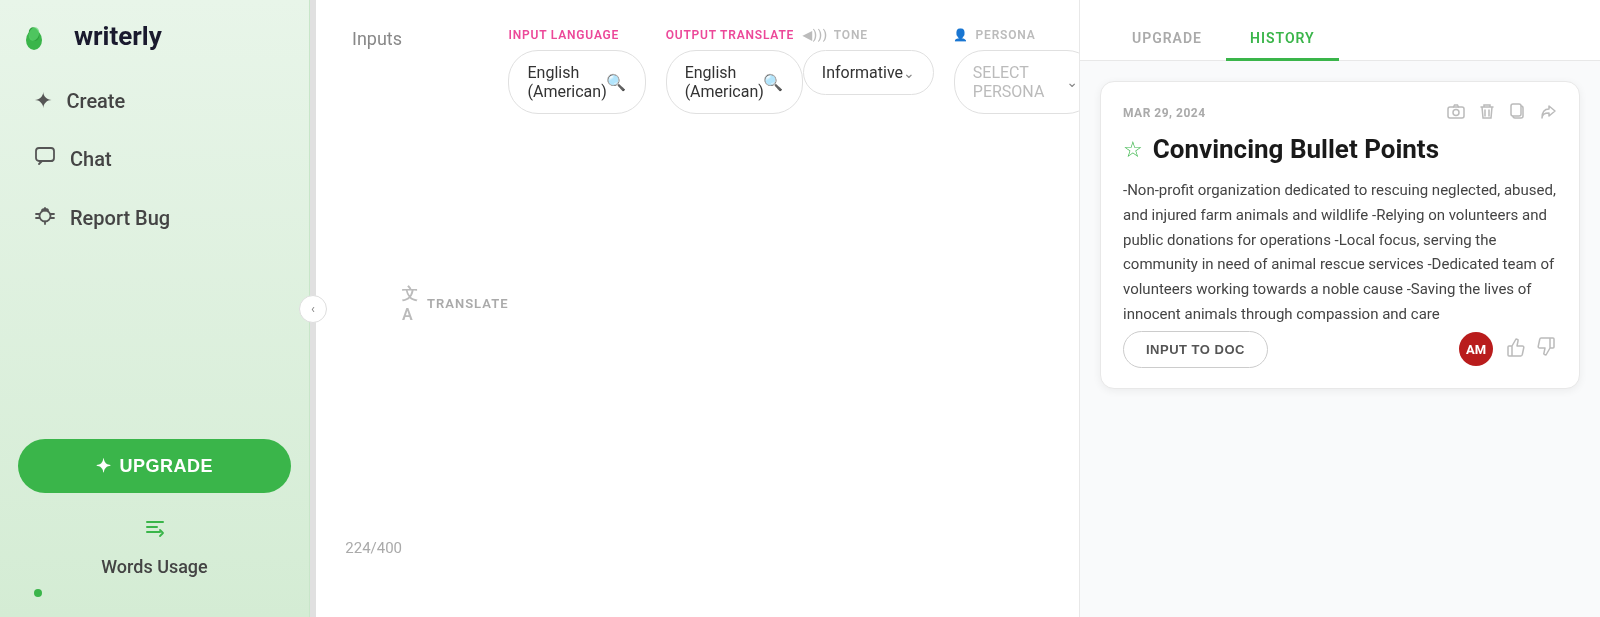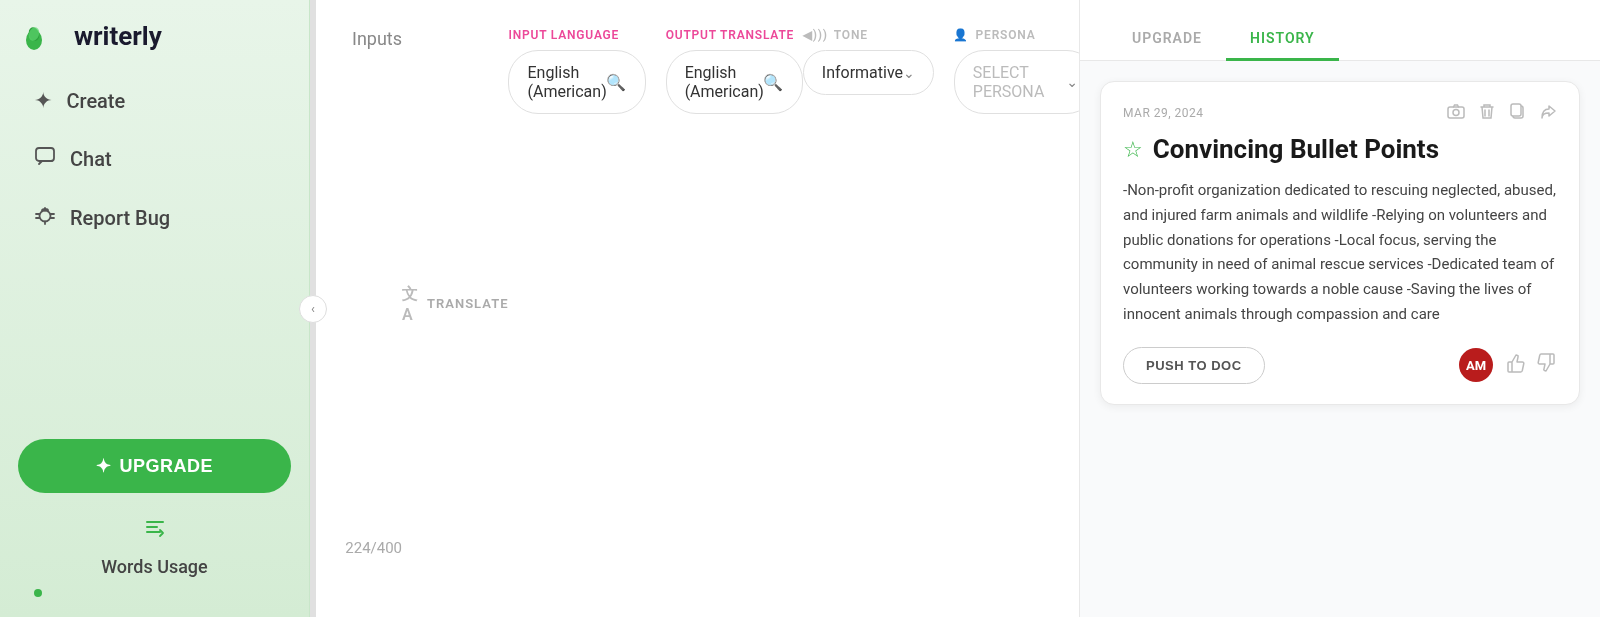--- a/index.html
+++ b/index.html
@@ -280,21 +280,21 @@
       border: 1px solid #e8e8e8;
     }
     .card-top-row {
       display: flex;
       align-items: center;
       justify-content: space-between;
       margin-bottom: 10px;
     }
     .card-date {
       font-size: 12px;
-      font-weight: 400;
+      font-weight: 700;
       color: #aaa;
       letter-spacing: 0.5px;
     }
     .card-actions {
       display: flex;
       gap: 14px;
       align-items: center;
     }
     .card-action-icon {
       font-size: 16px;
@@ -310,21 +310,21 @@
     .star-icon { color: #3ab54a; font-size: 22px; }
     .card-title {
       font-size: 26px;
       font-weight: 700;
       color: #1a1a1a;
     }
     .card-body {
       font-size: 15px;
       line-height: 1.65;
       color: #444;
-      margin-bottom: 20px;
+      margin-bottom: 4px;
     }
     .card-footer {
       display: flex;
       align-items: center;
       justify-content: space-between;
     }
     .push-to-doc-btn {
       border: 1.5px solid #ccc;
       border-radius: 30px;
       padding: 10px 22px;
@@ -521,21 +521,21 @@
 
       <div class="card-title-row">
         <span class="star-icon">☆</span>
         <span class="card-title">Convincing Bullet Points</span>
       </div>
 
       <div class="card-body">-Non-profit organization dedicated to rescuing neglected, abused, and injured farm animals and wildlife -Relying on volunteers and public donations for operations -Local focus, serving the community in need of animal rescue services -Dedicated team of volunteers working towards a noble cause -Saving the lives of innocent animals through compassion and care</div>
 
       <div class="card-footer">
         <button class="push-to-doc-btn">
-          <span>PUSH TO DOC</span>
+          <span>INPUT TO DOC</span>
         </button>
         <div class="card-footer-right">
           <div class="avatar">AM</div>
           <span class="thumb-icon">
             <svg width="20" height="20" viewBox="0 0 20 20" fill="none">
                 <path d="M7 19V9l4-7 1.5.5c.5.2.8.7.6 1.2L12 9h5.5c.8 0 1.4.7 1.3 1.5l-1.5 7c-.1.7-.8 1.5-1.5 1.5H7zM7 9H4c-.6 0-1 .4-1 1v8c0 .6.4 1 1 1h3" stroke="#bbb" stroke-width="1.5" stroke-linecap="round" stroke-linejoin="round"></path>
               </svg>
           </span>
           <span class="thumb-icon">
             <svg width="20" height="20" viewBox="0 0 20 20" fill="none">

